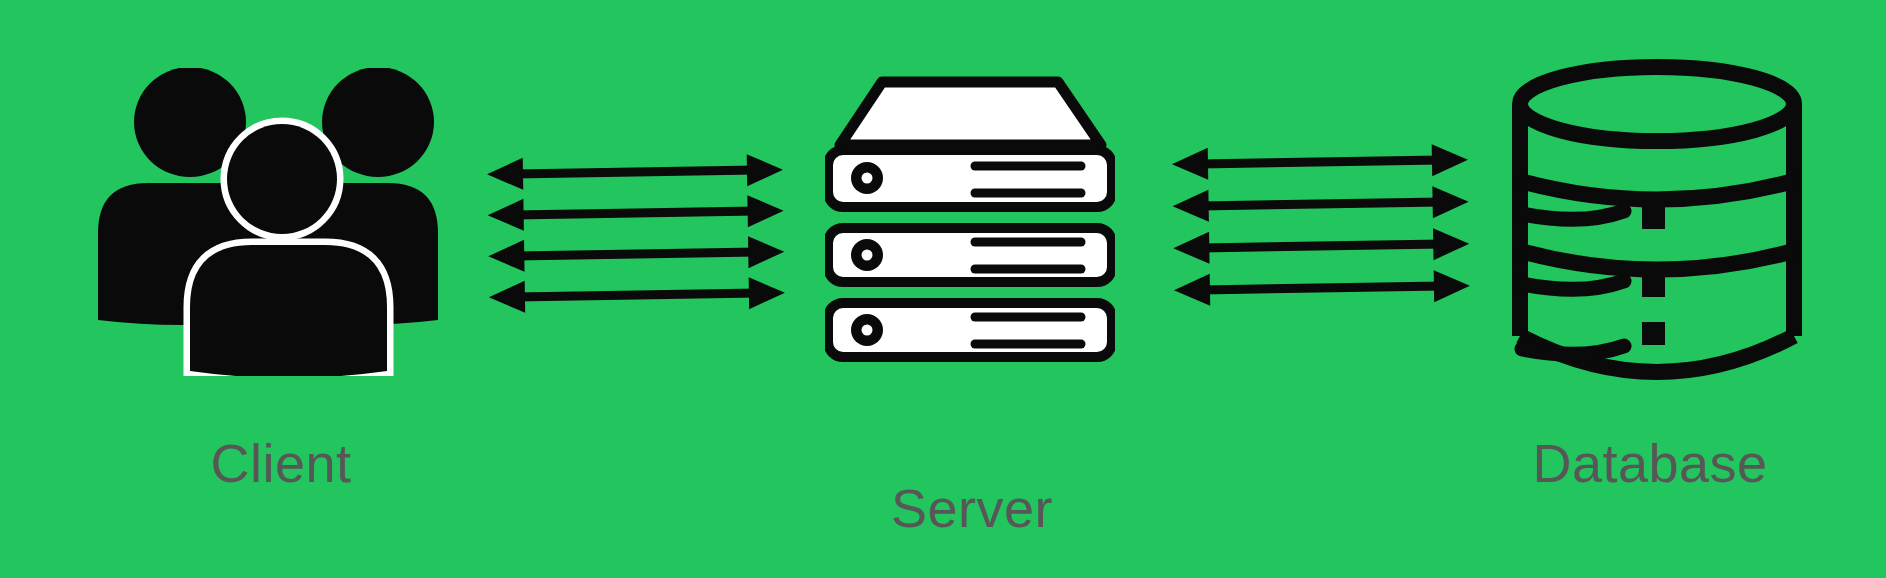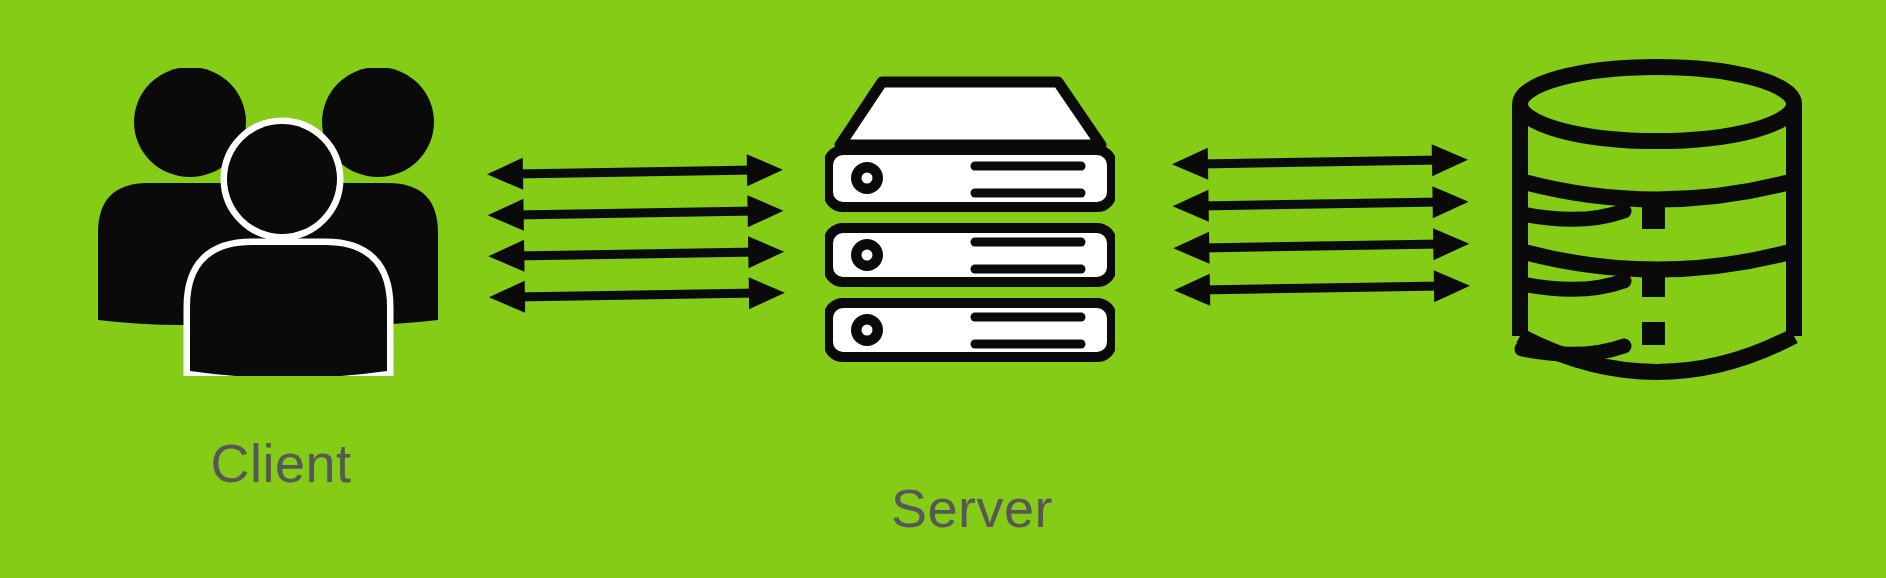--- a/index.html
+++ b/index.html
@@ -19,21 +19,21 @@
   #label-database{left:1500px;top:436px;}
   #icon-client{left:98px;top:68px;}
   #icon-server{left:825px;top:74px;}
   #icon-database{left:1512px;top:58px;}
   #conn-0{left:487px;top:152px;width:298px;height:170px;}
   #conn-1{left:1172px;top:142px;width:298px;height:172px;}
 </style>
 </head>
 <body>
 
-<div class="stage" style="background: #84cc16;">
+<div class="stage" style="background: #22c55e;">
 
   <svg id="icon-client" class="node-icon" width="340" height="308" viewBox="0 0 340 308">
     <g fill="#0a0a0a">
       <ellipse cx="92" cy="54" rx="56" ry="55"></ellipse>
       <ellipse cx="280" cy="54" rx="56" ry="55"></ellipse>
       <path d="M0,252 L0,165 Q0,115 50,115 L120,115 Q168,115 168,163 L168,252 Q84,262 0,252 Z"></path>
       <path d="M172,252 L172,163 Q172,115 220,115 L290,115 Q340,115 340,165 L340,252 Q256,262 172,252 Z"></path>
       <g stroke="#ffffff" stroke-width="13" style="paint-order:stroke">
         <circle cx="184" cy="111" r="55"></circle>
         <path d="M92,303 L92,239 Q92,177 154,177 L227,177 Q289,177 289,239 L289,303 Q190,317 92,303 Z"></path>
@@ -129,14 +129,15 @@
       </svg>
       <svg width="298" height="36" viewBox="0 0 298 36" style="top: 128px;">
         <line x1="28" y1="18" x2="270" y2="18" stroke="#0a0a0a" stroke-width="9"></line>
         <polygon points="1,18 37,2 37,34" fill="#0a0a0a"></polygon>
         <polygon points="297,18 261,2 261,34" fill="#0a0a0a"></polygon>
       </svg>
     </div>
 
   <div id="label-client" class="label" style="color: rgb(87, 87, 87);">Client</div>
   <div id="label-server" class="label" style="color: rgb(87, 87, 87); margin-top: 48px;">Server</div>
+  <div id="label-database" class="label" style="color: rgb(87, 87, 87);">Database</div>
 
 </div>
 
 </body></html>

